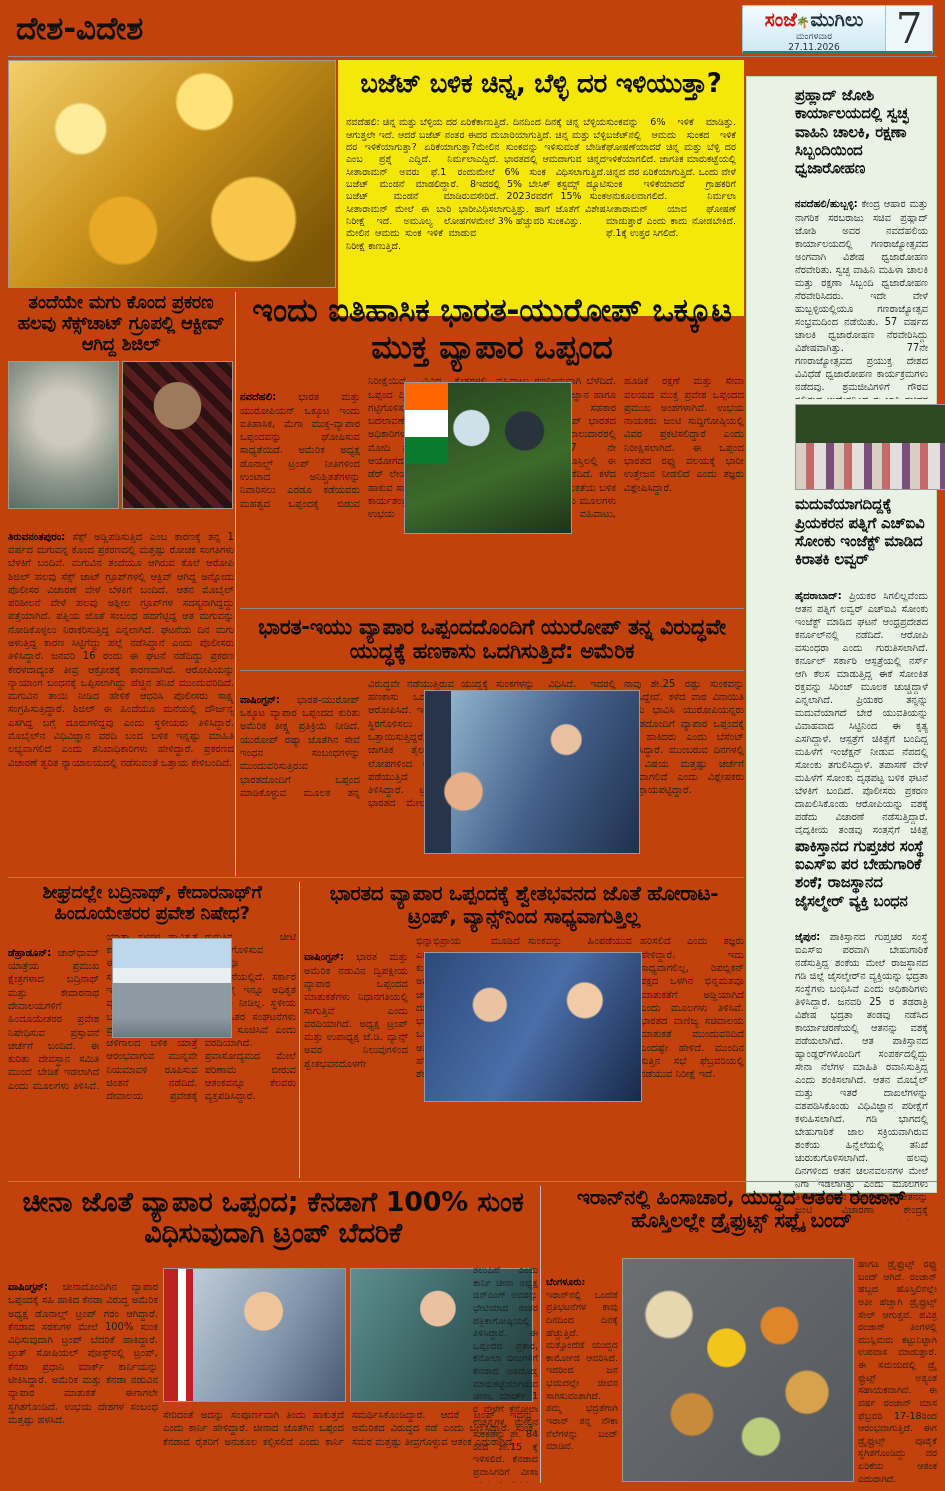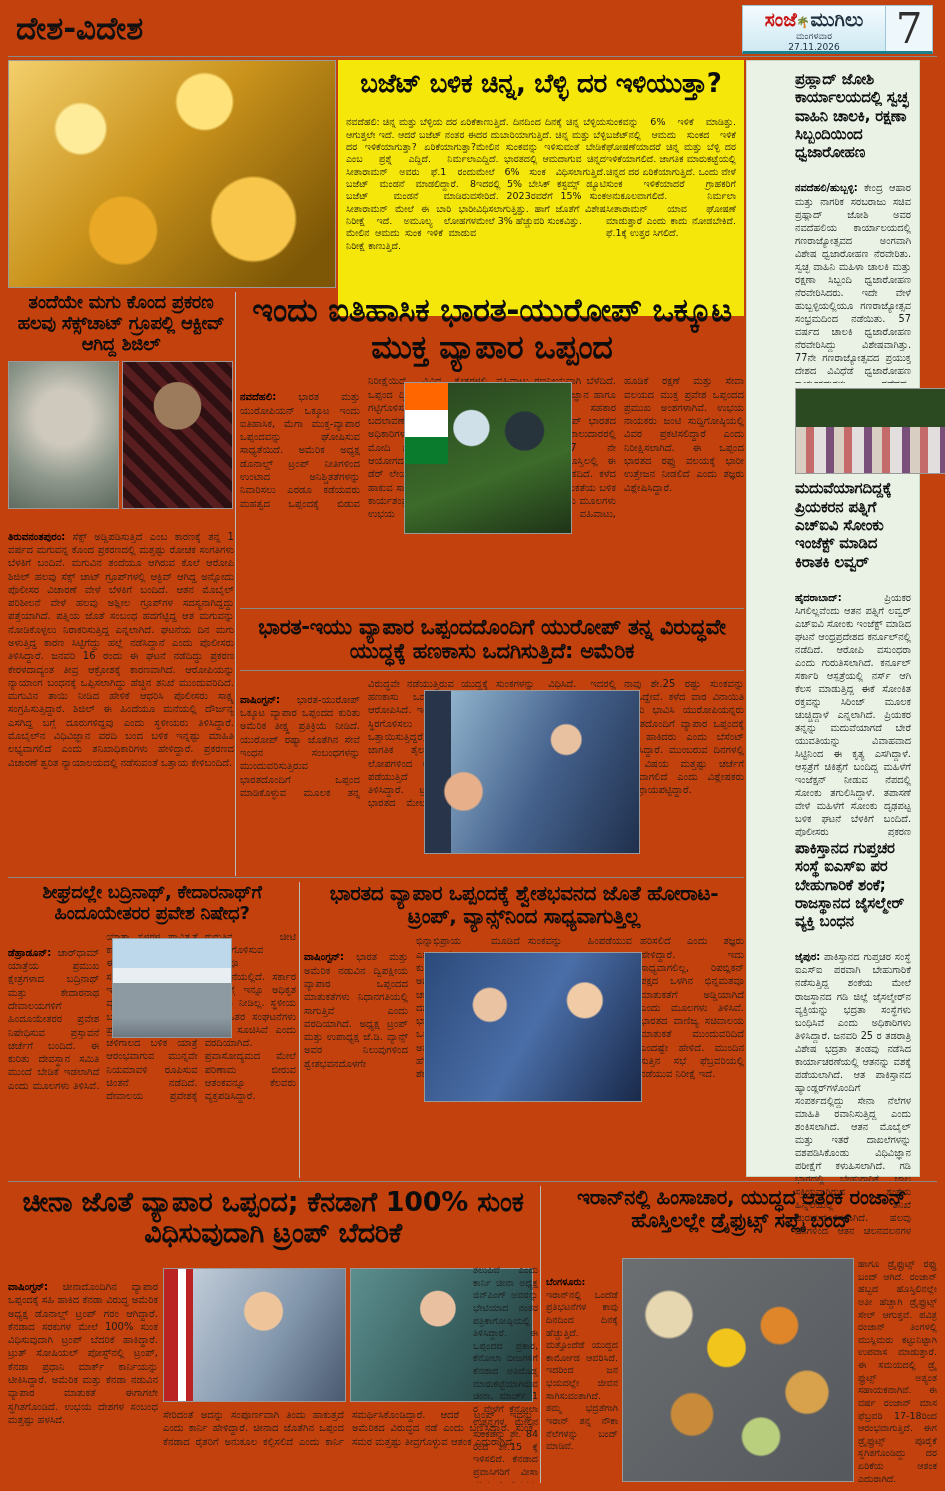--- a/index.html
+++ b/index.html
@@ -106,21 +106,21 @@
 
   <div class="abs goldbox" style="left:338px;top:60px;width:406px;height:256px;">
     <div class="hl" style="font-size:26px;margin-top:4px;">ಬಜೆಟ್ ಬಳಿಕ ಚಿನ್ನ, ಬೆಳ್ಳಿ ದರ ಇಳಿಯುತ್ತಾ?</div>
     <div class="goldcols">
       <div class="c">ನವದೆಹಲಿ: ಚಿನ್ನ ಮತ್ತು ಬೆಳ್ಳಿಯ ದರ ಏರಿಕೆ ಆಗುತ್ತಲೇ ಇದೆ. ಆದರೆ ಬಜೆಟ್ ನಂತರ ಈ ದರ ಇಳಿಕೆಯಾಗುತ್ತಾ? ಏರಿಕೆಯಾಗುತ್ತಾ? ಎಂಬ ಪ್ರಶ್ನೆ ಎದ್ದಿದೆ. ನಿರ್ಮಲಾ ಸೀತಾರಾಮನ್ ಅವರು ಫೆ.1 ರಂದು ಬಜೆಟ್ ಮಂಡನೆ ಮಾಡಲಿದ್ದಾರೆ. 8 ಬಜೆಟ್ ಮಂಡನೆ ಮಾಡಿರುವ ಸೀತಾರಾಮನ್ ಮೇಲೆ ಈ ಬಾರಿ ಭಾರೀ ನಿರೀಕ್ಷೆ ಇದೆ. ಅಮೂಲ್ಯ ಲೋಹಗಳ ಮೇಲಿನ ಆಮದು ಸುಂಕ ಇಳಿಕೆ ಮಾಡುವ ನಿರೀಕ್ಷೆ ಕಾಣುತ್ತಿದೆ.</div>
       <div class="c">ಕಾಣುತ್ತಿದೆ. ದಿನದಿಂದ ದಿನಕ್ಕೆ ಚಿನ್ನ ಬೆಳ್ಳಿಯ ದರ ದುಬಾರಿಯಾಗುತ್ತಿದೆ. ಚಿನ್ನ ಮತ್ತು ಬೆಳ್ಳಿ ಮೇಲಿನ ಸುಂಕವನ್ನು ಇಳಿಸುವಂತೆ ಬೇಡಿಕೆ ಎದ್ದಿದೆ. ಭಾರತದಲ್ಲಿ ಆಮದಾಗುವ ಚಿನ್ನದ ಮೇಲೆ 6% ಸುಂಕ ವಿಧಿಸಲಾಗುತ್ತಿದೆ. ಇದರಲ್ಲಿ 5% ಬೇಸಿಕ್ ಕಸ್ಟಮ್ಸ್ ಡ್ಯೂಟಿ ಸೇರಿದೆ. 2023ರವರೆಗೆ 15% ಸುಂಕ ವಿಧಿಸಲಾಗುತ್ತಿತ್ತು. ಹಾಗೆ ಜೊತೆಗೆ ವಿಶೇಷ ಮೇಲೆ 3% ಹೆಚ್ಚುವರಿ ಸುಂಕವಿತ್ತು.</div>
       <div class="c">ಸುಂಕವನ್ನು 6% ಇಳಿಕೆ ಮಾಡಿತ್ತು. ಬಜೆಟ್‌ನಲ್ಲಿ ಆಮದು ಸುಂಕದ ಇಳಿಕೆ ಘೋಷಣೆಯಾದರೆ ಚಿನ್ನ ಮತ್ತು ಬೆಳ್ಳಿ ದರ ಇಳಿಕೆಯಾಗಲಿದೆ. ಜಾಗತಿಕ ಮಾರುಕಟ್ಟೆಯಲ್ಲಿ ಚಿನ್ನದ ದರ ಏರಿಕೆಯಾಗುತ್ತಿದೆ. ಒಂದು ವೇಳೆ ಸುಂಕ ಇಳಿಕೆಯಾದರೆ ಗ್ರಾಹಕರಿಗೆ ಅನುಕೂಲವಾಗಲಿದೆ. ನಿರ್ಮಲಾ ಸೀತಾರಾಮನ್ ಯಾವ ಘೋಷಣೆ ಮಾಡುತ್ತಾರೆ ಎಂದು ಕಾದು ನೋಡಬೇಕಿದೆ. ಫೆ.1ಕ್ಕೆ ಉತ್ತರ ಸಿಗಲಿದೆ.</div>
     </div>
   </div>
 
-  <div class="abs green" style="left:746px;top:60px;width:174px;height:1117px;padding-left:48px;">
+  <div class="abs green" style="left:746px;top:76px;width:191px;height:1117px;padding-left:48px;">
 
     <div class="hll">ಪ್ರಹ್ಲಾದ್ ಜೋಶಿ ಕಾರ್ಯಾಲಯದಲ್ಲಿ ಸ್ವಚ್ಛ ವಾಹಿನಿ ಚಾಲಕಿ, ರಕ್ಷಣಾ ಸಿಬ್ಬಂದಿಯಿಂದ ಧ್ವಜಾರೋಹಣ</div>
     <div class="body" style="height:218px;">
       <p><span class="dl">ನವದೆಹಲಿ/ಹುಬ್ಬಳ್ಳಿ:</span>
          <span>ಕೇಂದ್ರ ಆಹಾರ ಮತ್ತು ನಾಗರಿಕ ಸರಬರಾಜು ಸಚಿವ ಪ್ರಹ್ಲಾದ್ ಜೋಶಿ ಅವರ ನವದೆಹಲಿಯ ಕಾರ್ಯಾಲಯದಲ್ಲಿ ಗಣರಾಜ್ಯೋತ್ಸವದ ಅಂಗವಾಗಿ ವಿಶೇಷ ಧ್ವಜಾರೋಹಣ ನೆರವೇರಿತು. ಸ್ವಚ್ಛ ವಾಹಿನಿ ಮಹಿಳಾ ಚಾಲಕಿ ಮತ್ತು ರಕ್ಷಣಾ ಸಿಬ್ಬಂದಿ ಧ್ವಜಾರೋಹಣ ನೆರವೇರಿಸಿದರು. ಇದೇ ವೇಳೆ ಹುಬ್ಬಳ್ಳಿಯಲ್ಲಿಯೂ ಗಣರಾಜ್ಯೋತ್ಸವ ಸಂಭ್ರಮದಿಂದ ನಡೆಯಿತು. 57 ವರ್ಷದ ಚಾಲಕಿ ಧ್ವಜಾರೋಹಣ ನೆರವೇರಿಸಿದ್ದು ವಿಶೇಷವಾಗಿತ್ತು. 77ನೇ ಗಣರಾಜ್ಯೋತ್ಸವದ ಪ್ರಯುಕ್ತ ದೇಶದ ವಿವಿಧೆಡೆ ಧ್ವಜಾರೋಹಣ ಕಾರ್ಯಕ್ರಮಗಳು ನಡೆದವು. ಶ್ರಮಜೀವಿಗಳಿಗೆ ಗೌರವ ಸಲ್ಲಿಸುವ ಉದ್ದೇಶದಿಂದ ಈ ಬಾರಿ ಸಚಿವರ ಕಚೇರಿಗಳಲ್ಲಿ ಸಿಬ್ಬಂದಿಯೇ ಧ್ವಜಾರೋಹಣ ನೆರವೇರಿಸುವ ಹೊಸ ಸಂಪ್ರದಾಯ ಆರಂಭವಾಯಿತು.</span>
          <span>ಮಹಿಳಾ ಚಾಲಕಿಯರು ಧ್ವಜಾರೋಹಣ ನೆರವೇರಿಸಿದ್ದು ಸ್ತ್ರೀ ಸಬಲತೆಗೆ ಸಾಕ್ಷಿಯಾಯಿತು.</span></p>
     </div>
     <div class="photo ph-flag" style="width:173px;height:86px;margin:5px 0;"></div>
 
     <div class="hll">ಮದುವೆಯಾಗದಿದ್ದಕ್ಕೆ ಪ್ರಿಯಕರನ ಪತ್ನಿಗೆ ಎಚ್‌ಐವಿ ಸೋಂಕು ಇಂಜೆಕ್ಟ್ ಮಾಡಿದ ಕಿರಾತಕಿ ಲವ್ವರ್</div>

